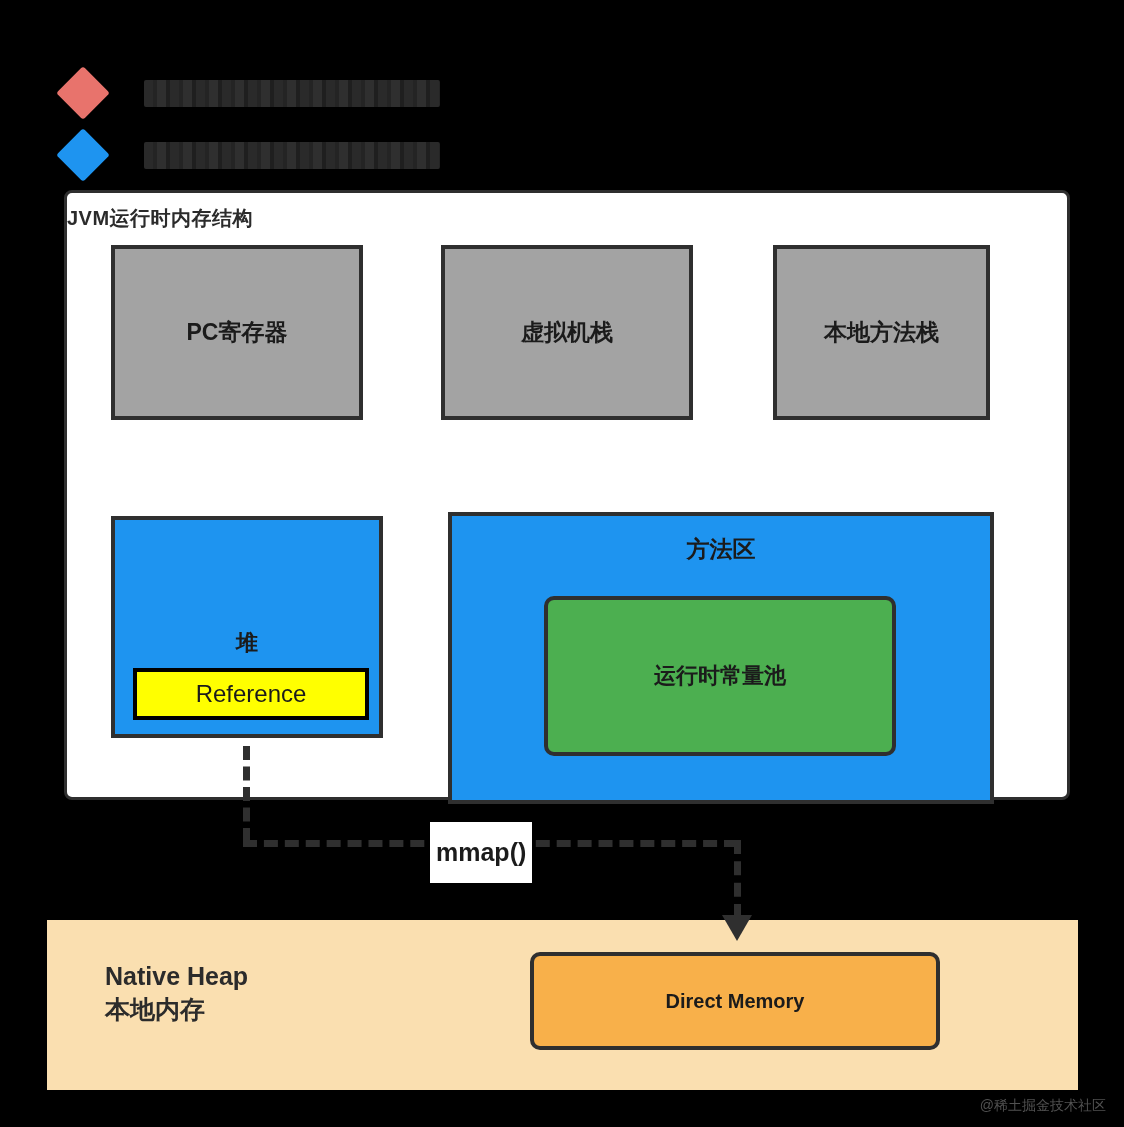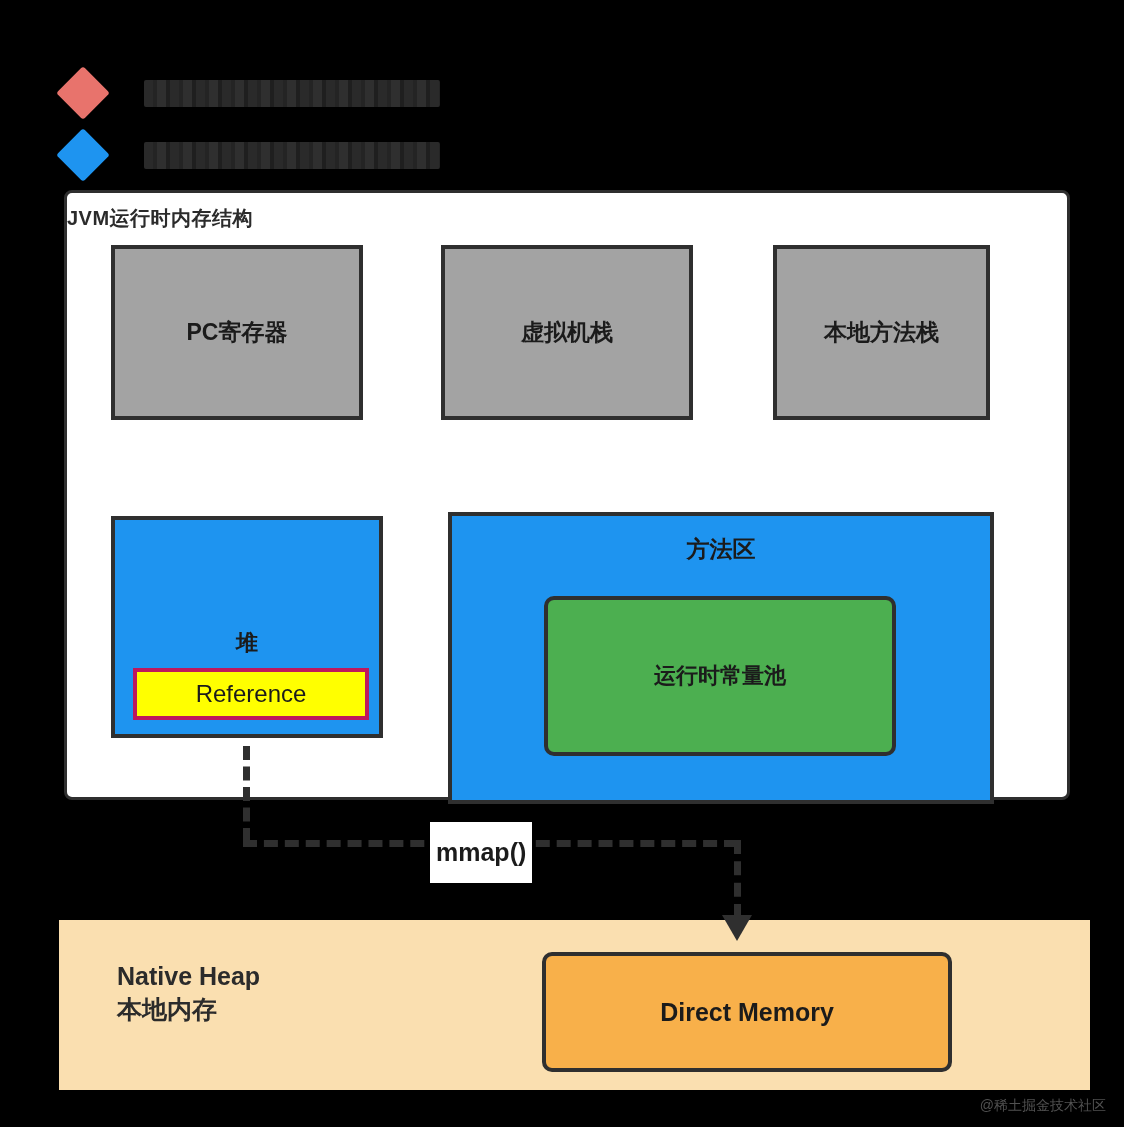--- a/index.html
+++ b/index.html
@@ -110,21 +110,21 @@
     color: #1B1B1B;
   }
 
   #reference-box {
     position: absolute;
     left: 18px;
     bottom: 14px;
     width: 236px;
     height: 52px;
     background: #FFFF00;
-    border: 4px solid #be185d;
+    border: 4px solid #000000;
     box-sizing: border-box;
     display: flex;
     align-items: center;
     justify-content: center;
     font-size: 24px;
     color: #1B1B1B;
     font-weight: normal;
   }
 
   #constant-pool {
@@ -181,45 +181,44 @@
 
   
   #native-panel {
     position: absolute;
     left: 47px;
     top: 920px;
     width: 1031px;
     height: 170px;
     background: #FADFB0;
     box-sizing: border-box;
-    margin-left: 12px;
   }
   #native-title {
     position: absolute;
     left: 58px;
     top: 40px;
     font-size: 25px;
     font-weight: bold;
     color: #2B2B2B;
     line-height: 33px;
   }
   #direct-memory {
     position: absolute;
     left: 483px;
     top: 32px;
     width: 410px;
-    height: 120px;
+    height: 98px;
     background: #F8B04A;
     border: 4px solid #2F2F2F;
     border-radius: 10px;
     box-sizing: border-box;
     display: flex;
     align-items: center;
     justify-content: center;
-    font-size: 25px;
+    font-size: 20px;
     font-weight: bold;
     color: #1B1B1B;
   }
 
   
   #watermark {
     position: absolute;
     right: 18px;
     bottom: 12px;
     font-size: 14px;

